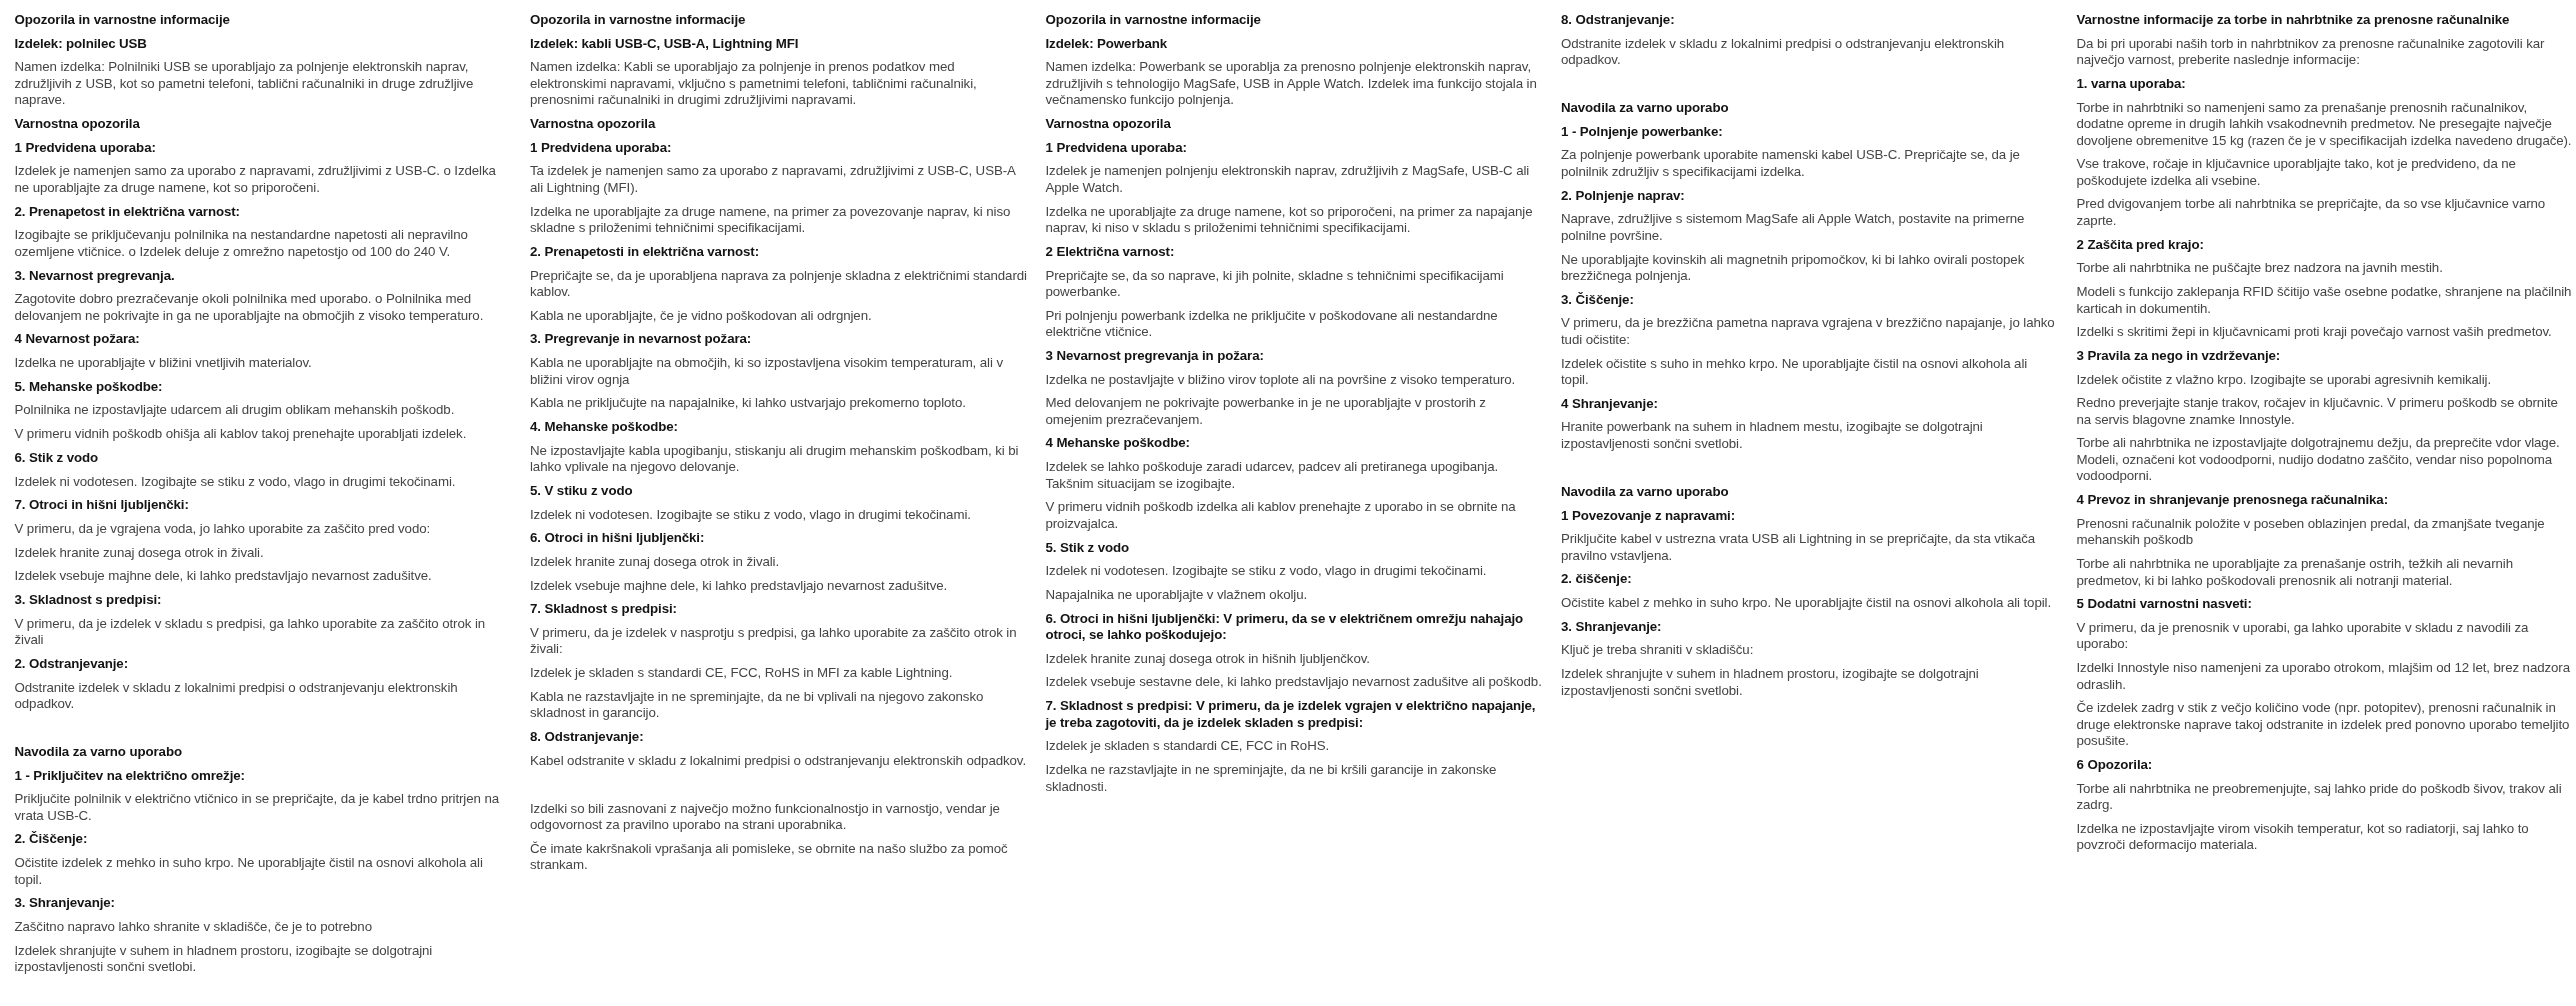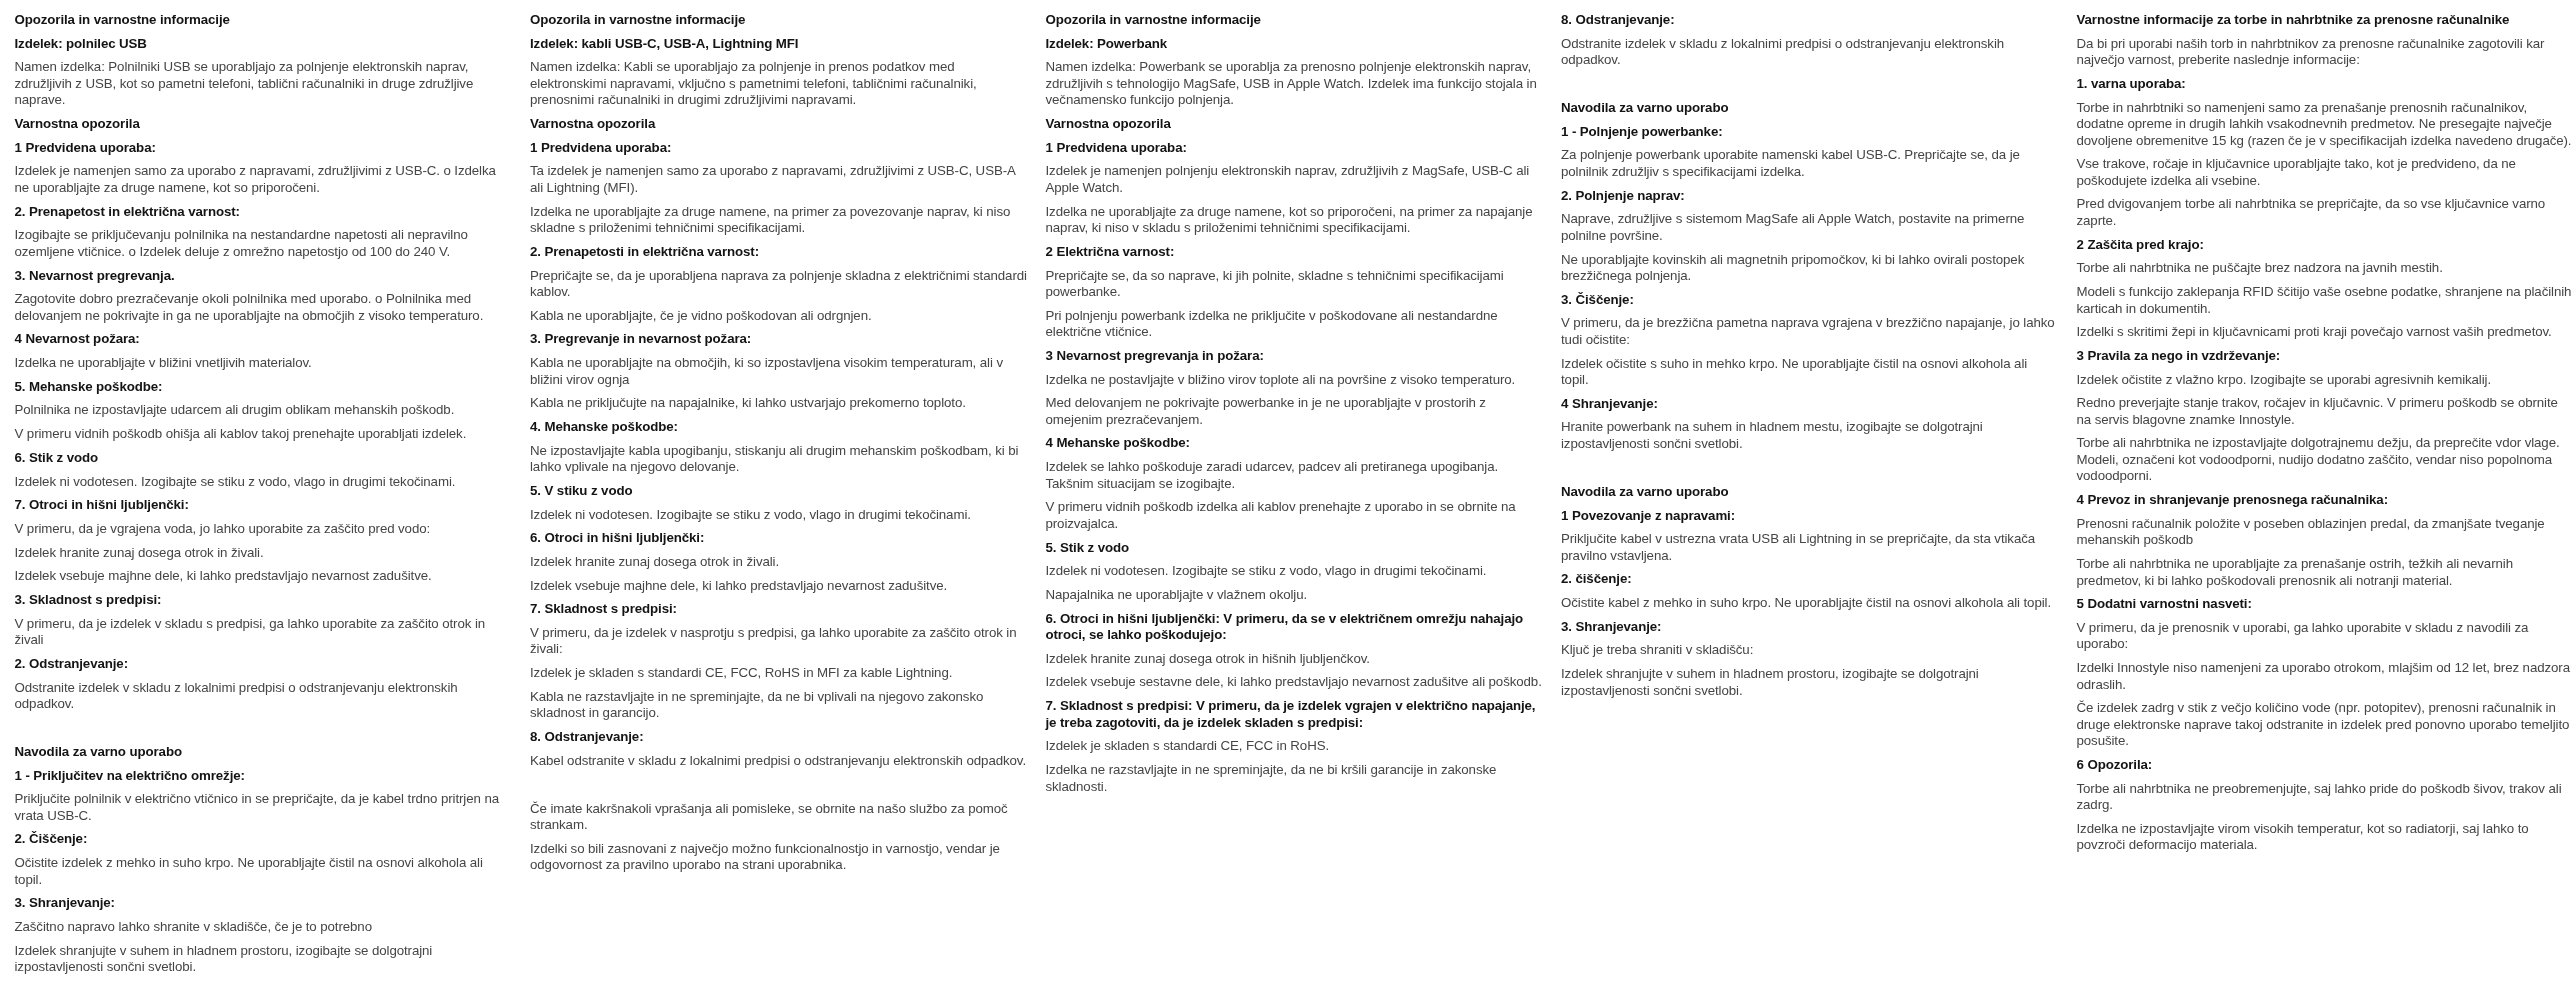--- a/index.html
+++ b/index.html
@@ -104,22 +104,22 @@
       <div class="blk h">6. Otroci in hišni ljubljenčki:</div>
       <div class="blk p">Izdelek hranite zunaj dosega otrok in živali.</div>
       <div class="blk p">Izdelek vsebuje majhne dele, ki lahko predstavljajo nevarnost zadušitve.</div>
       <div class="blk h">7. Skladnost s predpisi:</div>
       <div class="blk p">V primeru, da je izdelek v nasprotju s predpisi, ga lahko uporabite za zaščito otrok in živali:</div>
       <div class="blk p">Izdelek je skladen s standardi CE, FCC, RoHS in MFI za kable Lightning.</div>
       <div class="blk p">Kabla ne razstavljajte in ne spreminjajte, da ne bi vplivali na njegovo zakonsko skladnost in garancijo.</div>
       <div class="blk h">8. Odstranjevanje:</div>
       <div class="blk p">Kabel odstranite v skladu z lokalnimi predpisi o odstranjevanju elektronskih odpadkov.</div>
       <div class="blk gapblk"></div>
+      <div class="blk p">Izdelki so bili zasnovani z največjo možno funkcionalnostjo in varnostjo, vendar je odgovornost za pravilno uporabo na strani uporabnika.</div>
       <div class="blk p">Če imate kakršnakoli vprašanja ali pomisleke, se obrnite na našo službo za pomoč strankam.</div>
-      <div class="blk p">Izdelki so bili zasnovani z največjo možno funkcionalnostjo in varnostjo, vendar je odgovornost za pravilno uporabo na strani uporabnika.</div>
     </section>
   <section class="col">
       <div class="blk h">Opozorila in varnostne informacije</div>
       <div class="blk h">Izdelek: Powerbank</div>
       <div class="blk p">Namen izdelka: Powerbank se uporablja za prenosno polnjenje elektronskih naprav, združljivih s tehnologijo MagSafe, USB in Apple Watch. Izdelek ima funkcijo stojala in večnamensko funkcijo polnjenja.</div>
       <div class="blk h">Varnostna opozorila</div>
       <div class="blk h">1 Predvidena uporaba:</div>
       <div class="blk p">Izdelek je namenjen polnjenju elektronskih naprav, združljivih z MagSafe, USB-C ali Apple Watch.</div>
       <div class="blk p">Izdelka ne uporabljajte za druge namene, kot so priporočeni, na primer za napajanje naprav, ki niso v skladu s priloženimi tehničnimi specifikacijami.</div>
       <div class="blk h">2 Električna varnost:</div>

